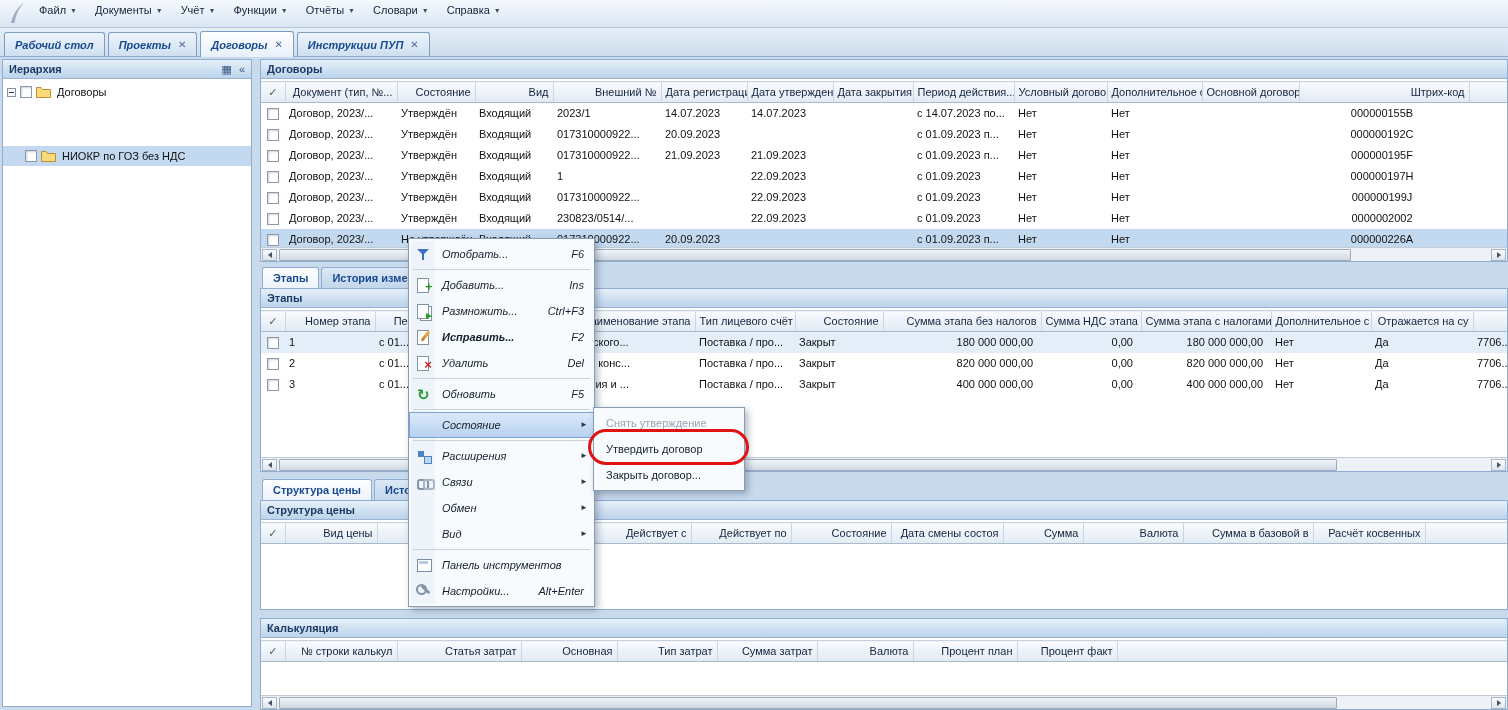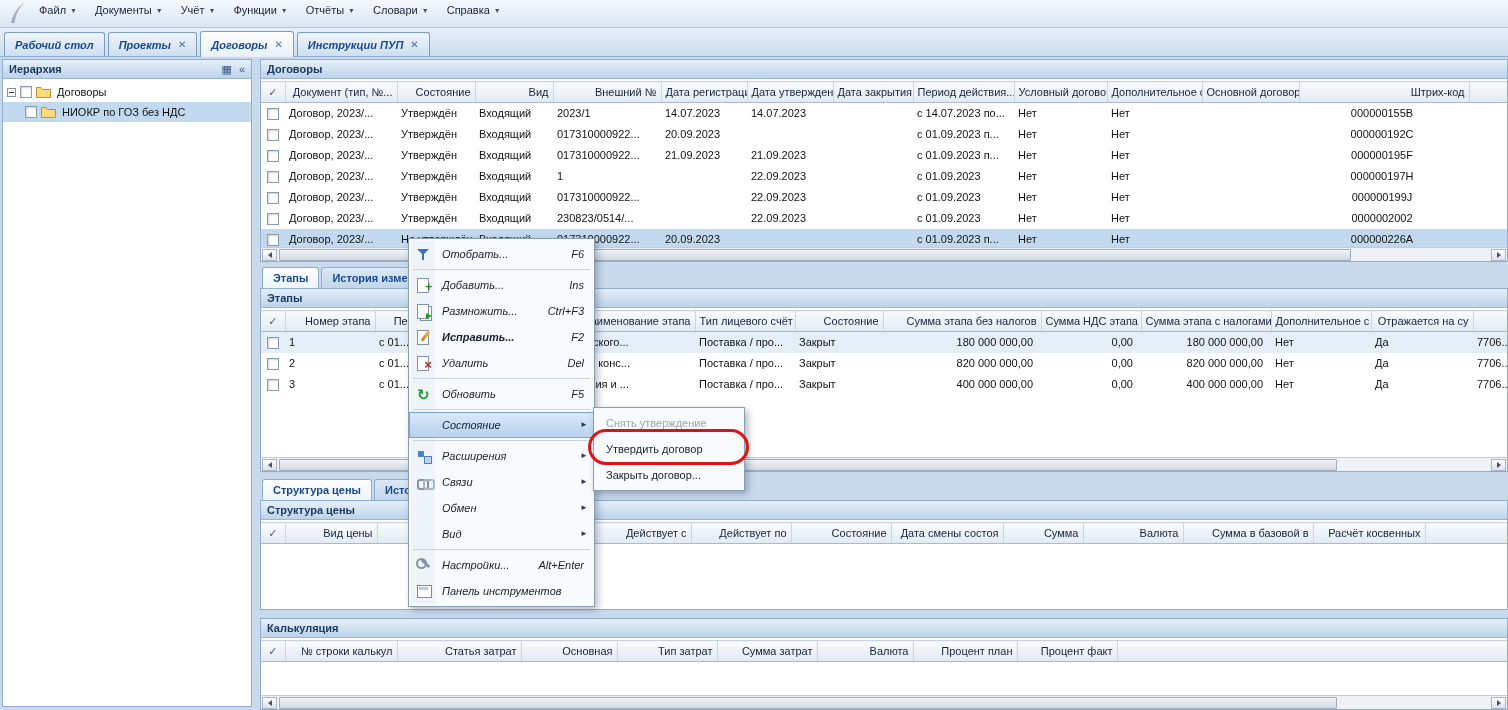--- a/index.html
+++ b/index.html
@@ -41,21 +41,21 @@
   .hscroll { flex:none; height:14px; position:relative; background:#eef2f6; border-top:1px solid #c2ccd6; }
   .hs-btn { position:absolute; top:1px; width:15px; height:12px; background:linear-gradient(#fdfdfe,#dde4ec); border:1px solid #aab6c4; display:flex; align-items:center; justify-content:center; }
   .hs-btn.left { left:1px; } .hs-btn.right { right:1px; }
   .tri-l { width:0; height:0; border-top:3px solid transparent; border-bottom:3px solid transparent; border-right:4px solid #44556a; }
   .tri-r { width:0; height:0; border-top:3px solid transparent; border-bottom:3px solid transparent; border-left:4px solid #44556a; }
   .hs-thumb { position:absolute; top:1px; height:12px; background:linear-gradient(#f2f5f9,#cfd8e2); border:1px solid #9fabba; border-radius:1px; }
 
   
   .tree { flex:1; padding-top:3px; }
   .trow { height:20px; display:flex; align-items:center; gap:4px; padding-left:4px; }
-  .trow.selected { background:#c3d9f0; }
+  .trow.selected { background:#c3d9f0;margin-top:44px; }
   .trow.child { padding-left:22px; }
   .expander { width:9px; height:9px; border:1px solid #8494a6; background:#fff; position:relative; flex:none; }
   .expander::before { content:""; position:absolute; left:1px; top:3px; width:5px; height:1px; background:#333; }
   .tlabel { padding:0 2px; }
 
   
   .subtabs { position:absolute; display:flex; align-items:flex-end; gap:2px; height:22px; }
   .stab { height:21px; display:flex; align-items:center; padding:0 10px; border:1px solid #8fadd0; border-bottom:none; border-radius:3px 3px 0 0; background:linear-gradient(#dce8f5,#c2d6ec); color:#17498f; font-weight:bold; white-space:nowrap; overflow:hidden; }
   .stab.active { background:linear-gradient(#fdfeff,#edf4fb); }
   .stab.clipped { width:128px; }
@@ -604,27 +604,27 @@
   <div class="mi">
     <span class="mi-label">Обмен</span>
     <span class="mi-arrow">►</span>
   </div>
   <div class="mi">
     <span class="mi-label">Вид</span>
     <span class="mi-arrow">►</span>
   </div>
   <div class="msep"></div>
   <div class="mi">
+    <span class="mi-icon toolbar-icon"></span>
+    <span class="mi-label">Панель инструментов</span>
+  </div>
+  <div class="mi">
     <span class="mi-icon settings-icon"></span>
     <span class="mi-label">Настройки...</span>
     <span class="mi-sc">Alt+Enter</span>
-  </div>
-  <div class="mi">
-    <span class="mi-icon toolbar-icon"></span>
-    <span class="mi-label">Панель инструментов</span>
   </div>
 </div>
 
 <div class="ctxsub">
   <div class="smi disabled"><span>Снять утверждение</span></div>
   <div class="smi"><span>Утвердить договор</span></div>
   <div class="smi"><span>Закрыть договор...</span></div>
 </div>
 
 <div class="annotation"></div>

